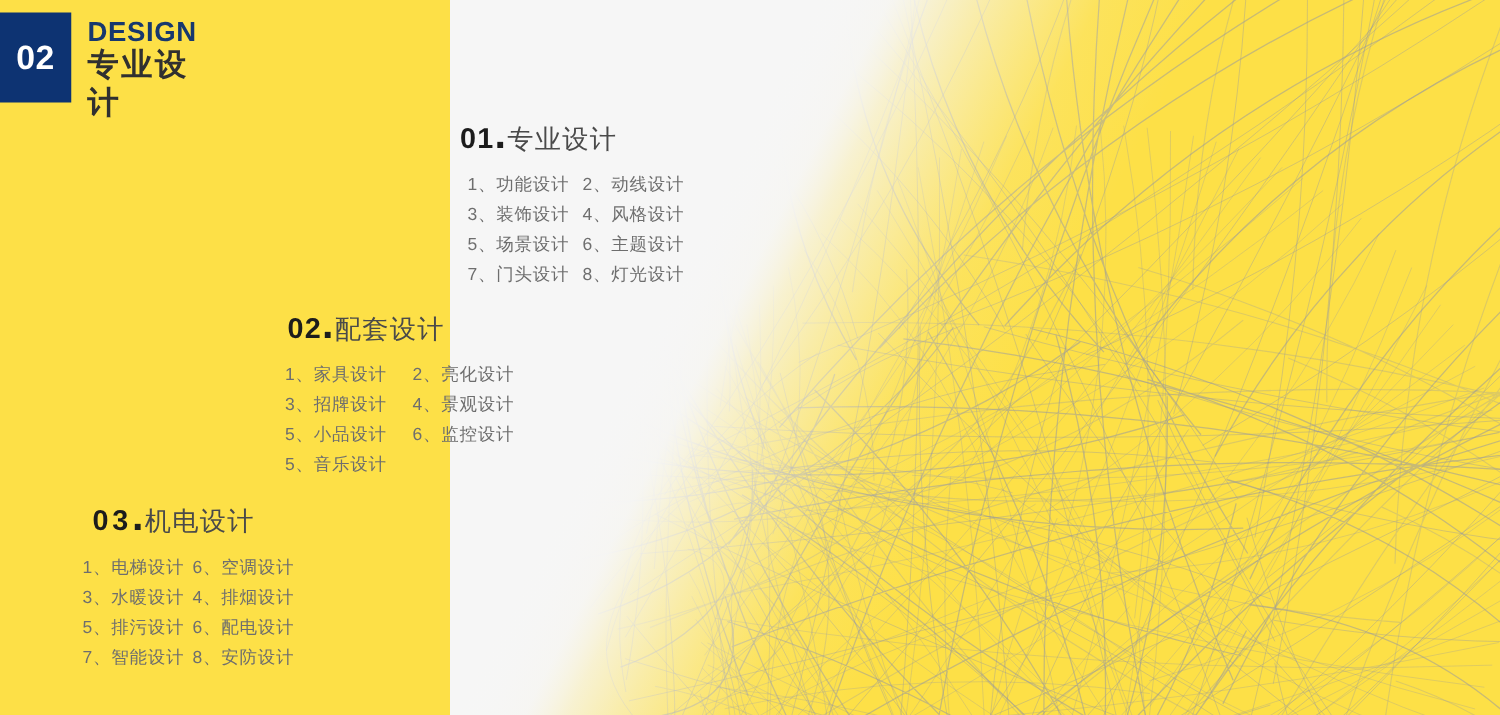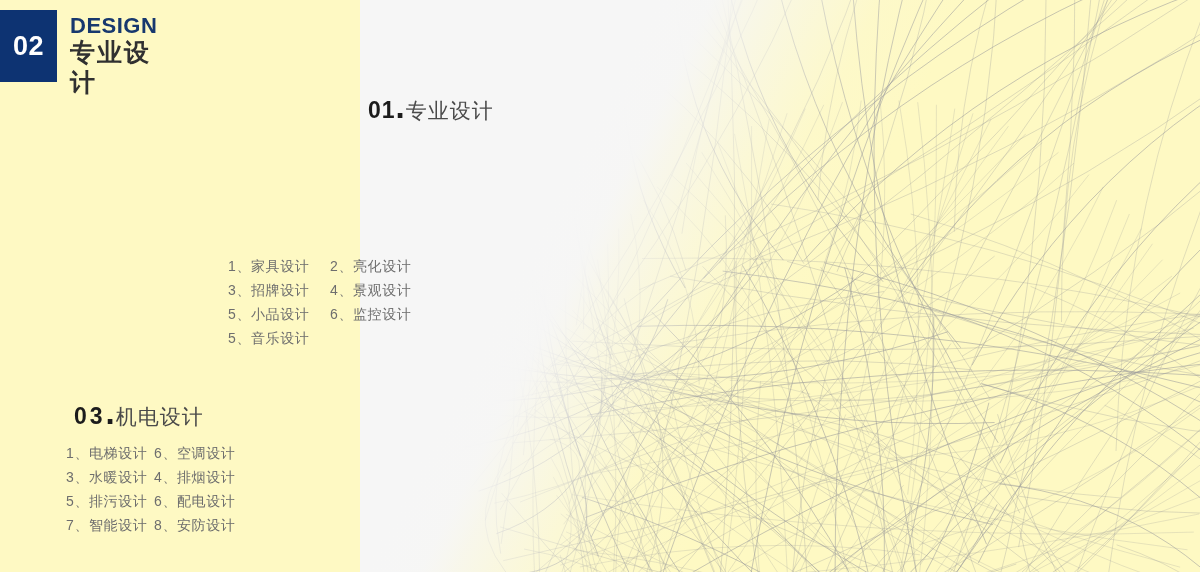--- a/index.html
+++ b/index.html
@@ -6,21 +6,21 @@
   html,body { width:1200px; height:572px; }
   body {
     background:#f6f6f6;
     font-family:"Liberation Sans","DejaVu Sans",sans-serif;
     overflow:hidden;
     position:relative;
   }
   #slide {
     position:absolute; left:0; top:0;
     width:1200px; height:572px;
-    background:#fef9c3;
+    background:#fde047;
     overflow:hidden;
   }
 
   
   #decor {
     position:absolute;
     right:0; top:0;
     width:840px; height:572px;
     overflow:hidden;
     pointer-events:none;
@@ -141,23 +141,40 @@
     <div id="title-block">
       <div id="title-en">DESIGN</div>
       <div id="title-cn">专业设计</div>
     </div>
   </div>
 
   <div class="section" id="sec-01">
     <div class="sec-head">
       <span class="sec-num">01</span><span class="sec-dot">.</span><span class="sec-cn">专业设计</span>
     </div>
+    <div class="sec-list">
+      <div class="sec-row">
+        <span class="cell cell-a">1、功能设计</span><span class="cell cell-b">2、动线设计</span>
+      </div>
+      <div class="sec-row">
+        <span class="cell cell-a">3、装饰设计</span><span class="cell cell-b">4、风格设计</span>
+      </div>
+      <div class="sec-row">
+        <span class="cell cell-a">5、场景设计</span><span class="cell cell-b">6、主题设计</span>
+      </div>
+      <div class="sec-row">
+        <span class="cell cell-a">7、门头设计</span><span class="cell cell-b">8、灯光设计</span>
+      </div>
+    </div>
   </div>
 
   <div class="section" id="sec-02">
+    <div class="sec-head">
+      <span class="sec-num">02</span><span class="sec-dot">.</span><span class="sec-cn">配套设计</span>
+    </div>
     <div class="sec-list">
       <div class="sec-row">
         <span class="cell cell-a">1、家具设计</span><span class="cell cell-b">2、亮化设计</span>
       </div>
       <div class="sec-row">
         <span class="cell cell-a">3、招牌设计</span><span class="cell cell-b">4、景观设计</span>
       </div>
       <div class="sec-row">
         <span class="cell cell-a">5、小品设计</span><span class="cell cell-b">6、监控设计</span>
       </div>

